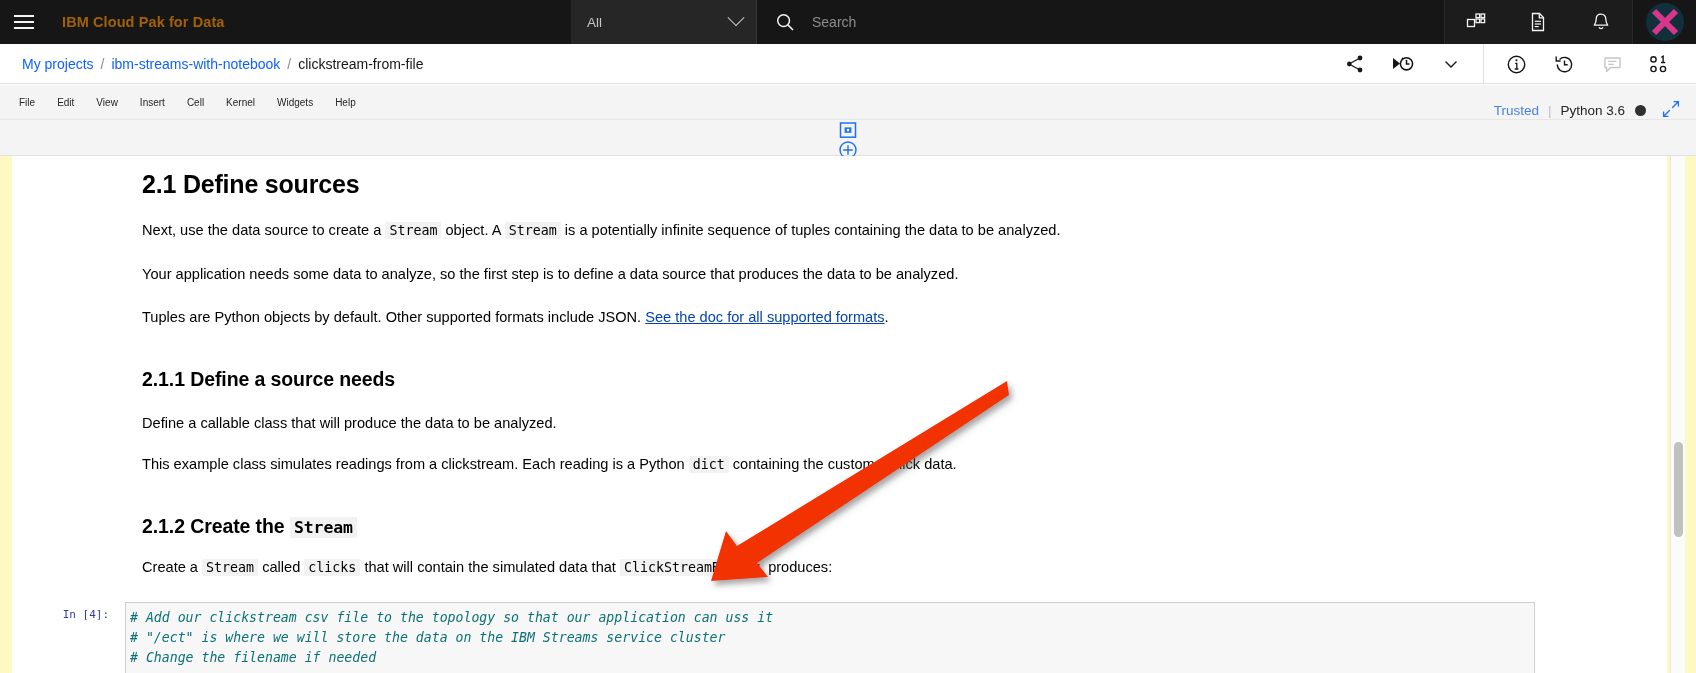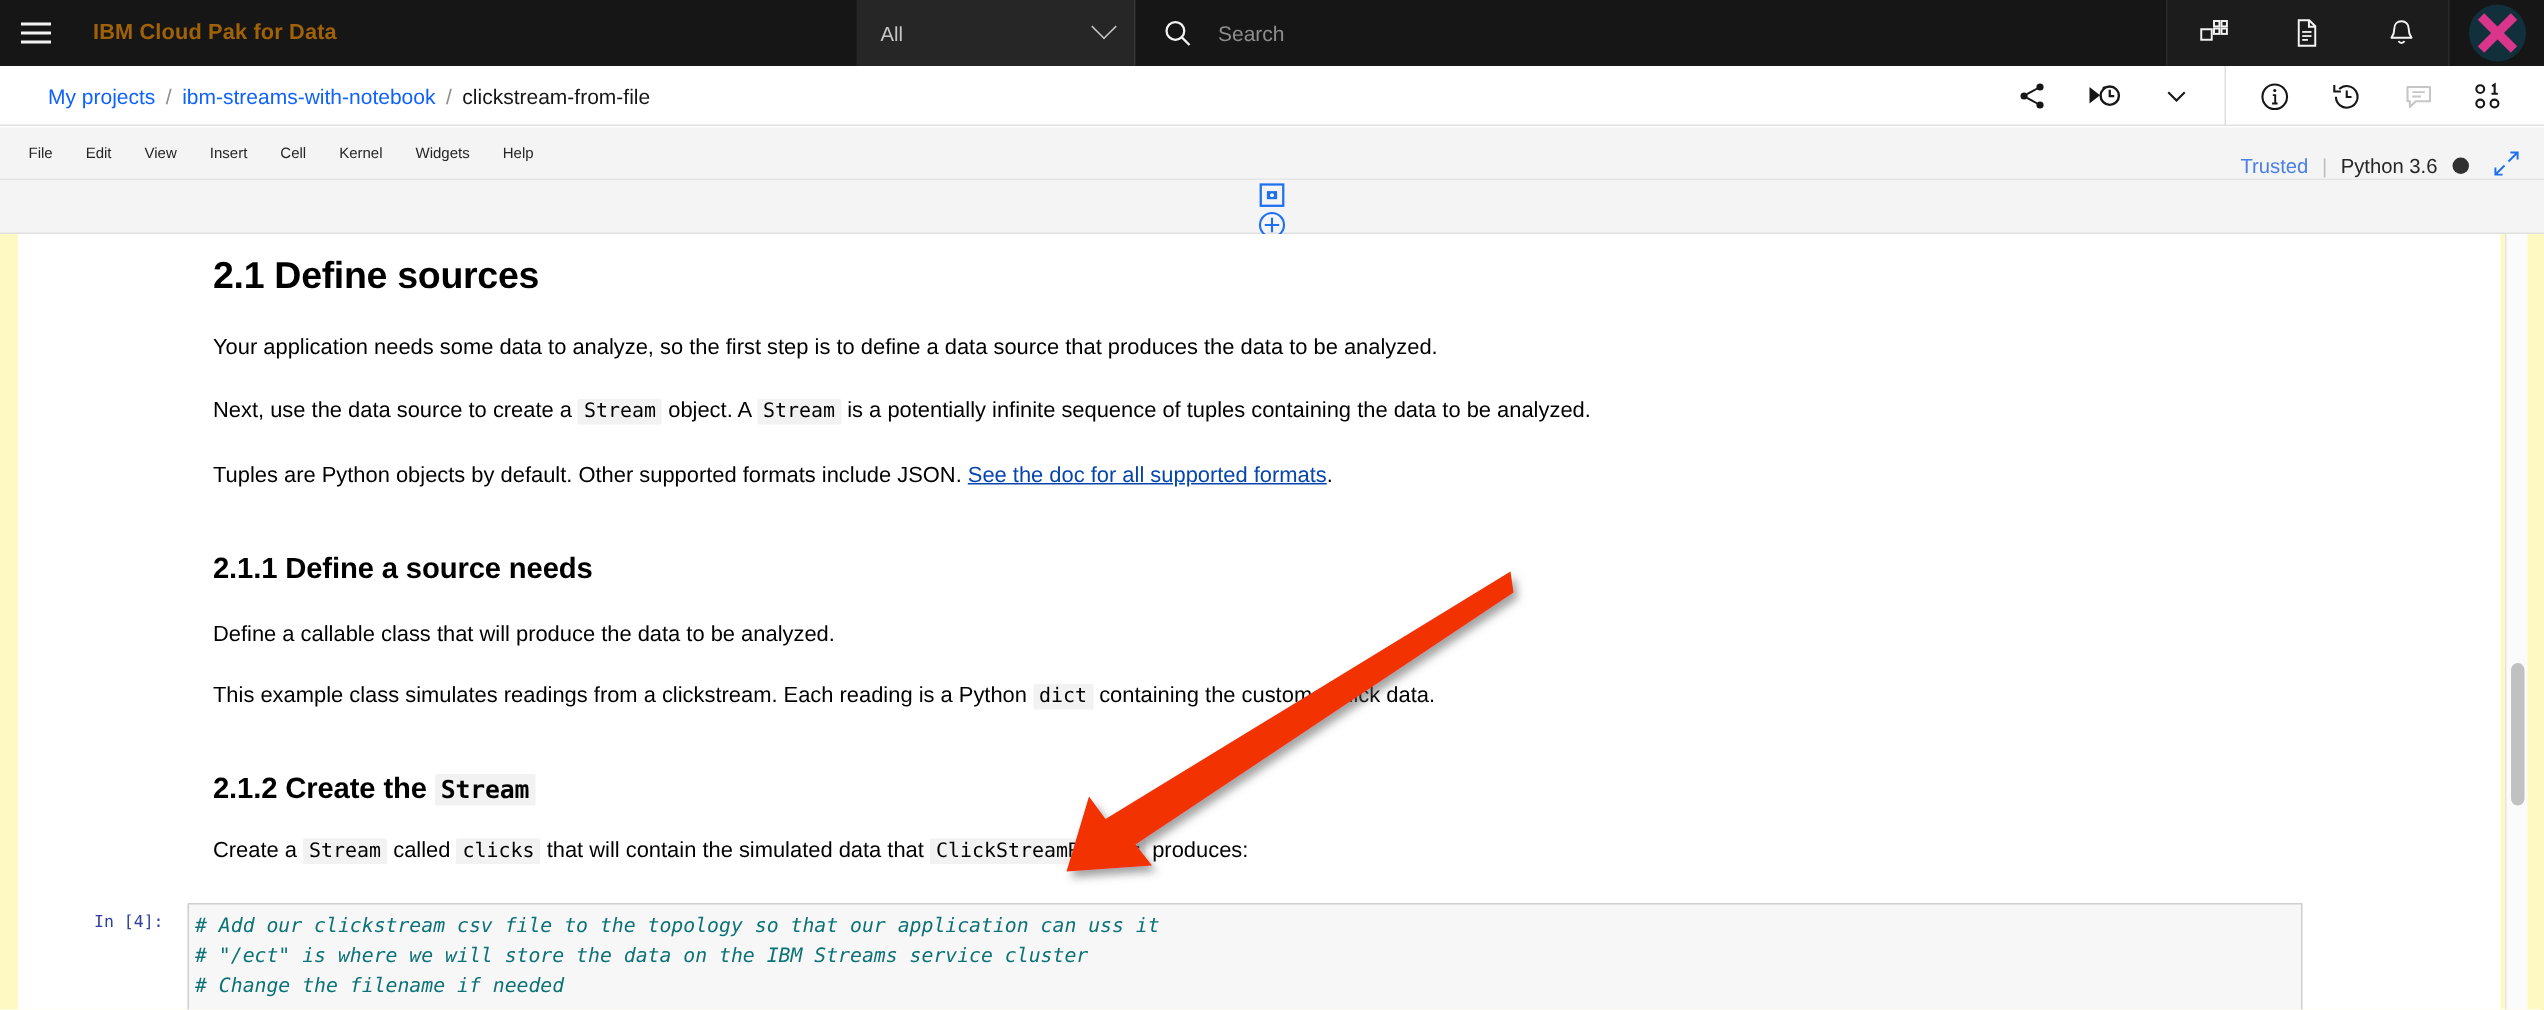--- a/index.html
+++ b/index.html
@@ -98,21 +98,21 @@
   
   .crumbbar {
     position: absolute; top: 44px; left: 0;
     width: 1696px; height: 40px;
     background: #ffffff;
     border-bottom: 1px solid #e0e0e0;
     display: flex; align-items: center;
   }
   .crumbs {
     display: flex; align-items: center;
-    padding-left: 32px; font-size: 14px; color: #161616;
+    padding-left: 22px; font-size: 14px; color: #161616;
   }
   .crumbs a {
     color: #0f62fe; text-decoration: none; cursor: pointer;
     white-space: nowrap;
   }
   .crumbs .sep { color: #8d8d8d; margin: 0 7px; }
   .crumbs .cur { color: #161616; white-space: nowrap; }
   .crumbactions {
     position: absolute; right: 0; top: 0; height: 40px;
     display: flex; align-items: center;
@@ -543,28 +543,28 @@
 </div>
 
 <div class="nbwrap">
   <div class="nbpaper">
     <div class="nbinner">
 
       <div class="md-block" style="padding-top:4px">
         <h1 class="sec">2.1 Define sources</h1>
       </div>
 
-      <div class="md-block" style="padding-top:23px">
-        <p class="md">Your application needs some data to analyze, so the first step is to define a data source that produces the data to be analyzed.</p>
-      </div>
-
       <div class="md-block" style="padding-top:21px">
         <p class="md">
           <span>Next, use the data source to create a </span><code class="inline">Stream</code><span> object. A </span><code class="inline">Stream</code><span> is a potentially infinite sequence of tuples containing the data to be analyzed.</span>
         </p>
+      </div>
+
+      <div class="md-block" style="padding-top:23px">
+        <p class="md">Your application needs some data to analyze, so the first step is to define a data source that produces the data to be analyzed.</p>
       </div>
 
       <div class="md-block" style="padding-top:22px">
         <p class="md">
           <span>Tuples are Python objects by default. Other supported formats include JSON. </span><a href="#">See the doc for all supported formats</a><span>.</span>
         </p>
       </div>
 
       <div class="md-block" style="padding-top:40px">
         <h2 class="sec">2.1.1 Define a source needs</h2>

